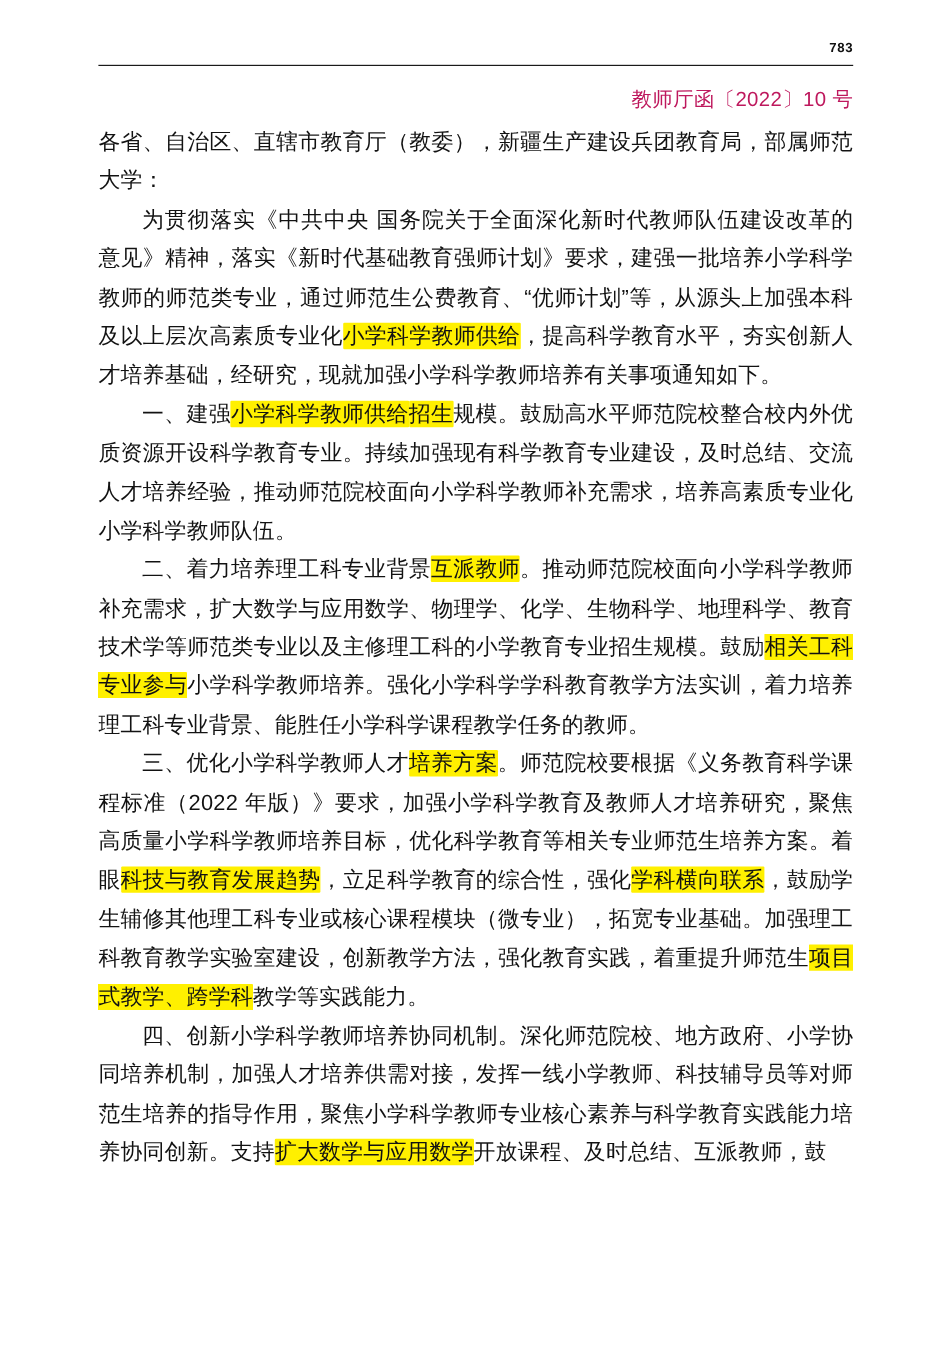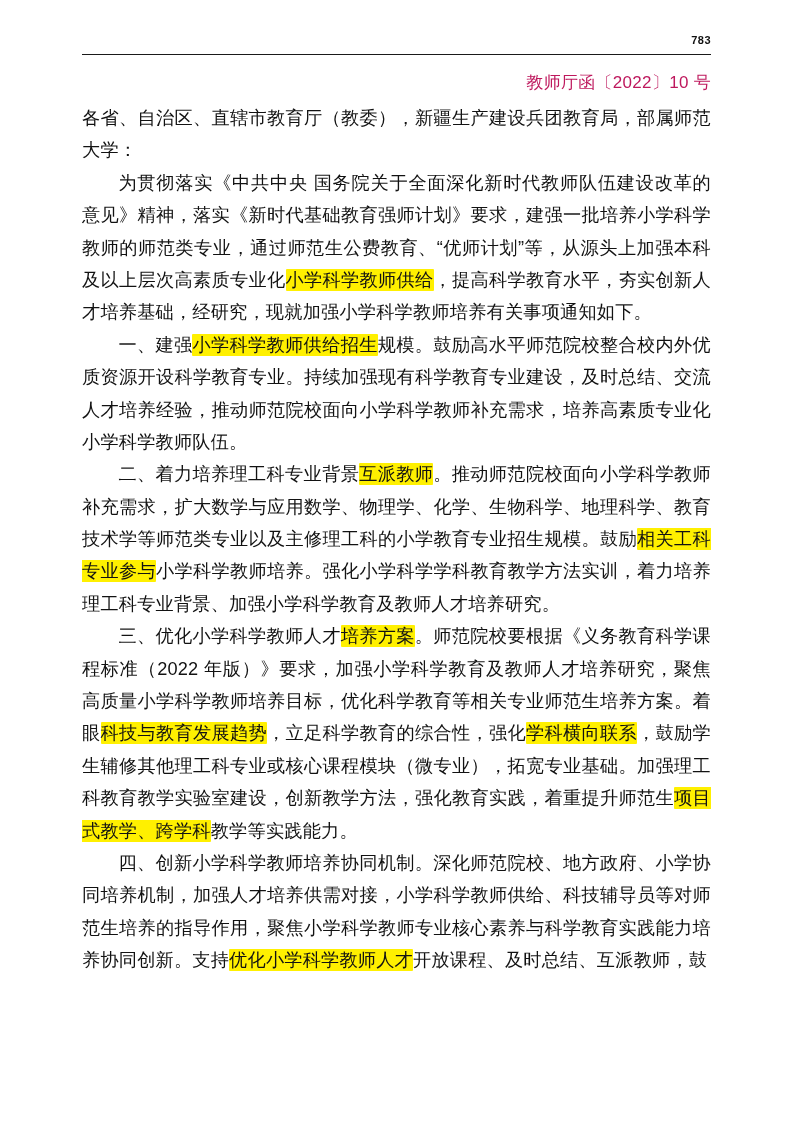--- a/index.html
+++ b/index.html
@@ -94,20 +94,20 @@
   <div class="doc-number">教师厅函〔2022〕10 号</div>
 
   <div class="body-block">
 
     <p class="para"><span>各省、自治区、直辖市教育厅（教委），新疆生产建设兵团教育局，部属师范大学：</span></p>
 
     <p class="para indent"><span>为贯彻落实《中共中央 国务院关于全面深化新时代教师队伍建设改革的意见》精神，落实《新时代基础教育强师计划》要求，建强一批培养小学科学教师的师范类专业，通过师范生公费教育、“优师计划”等，从源头上加强本科及以上层次高素质专业化</span><span class="hl">小学科学教师供给</span><span>，提高科学教育水平，夯实创新人才培养基础，经研究，现就加强小学科学教师培养有关事项通知如下。</span></p>
 
     <p class="para indent"><span>一、建强</span><span class="hl">小学科学教师供给</span><span></span><span class="hl">招生</span><span>规模。鼓励高水平师范院校整合校内外优质资源开设科学教育专业。持续加强现有科学教育专业建设，及时总结、交流人才培养经验，推动师范院校面向小学科学教师补充需求，培养高素质专业化小学科学教师队伍。</span></p>
 
-    <p class="para indent"><span>二、着力培养理工科专业背景</span><span class="hl">互派教师</span><span>。推动师范院校面向小学科学教师补充需求，扩大数学与应用数学、物理学、化学、生物科学、地理科学、教育技术学等师范类专业以及主修理工科的小学教育专业招生规模。鼓励</span><span class="hl">相关工科专业参与</span><span>小学科学教师培养。强化小学科学学科教育教学方法实训，着力培养理工科专业背景、加强小学科学教育及教师人才培养研究。</span></p>
+    <p class="para indent"><span>二、着力培养理工科专业背景</span><span class="hl">互派教师</span><span>。推动师范院校面向小学科学教师补充需求，扩大数学与应用数学、物理学、化学、生物科学、地理科学、教育技术学等师范类专业以及主修理工科的小学教育专业招生规模。鼓励</span><span class="hl">相关工科专业参与</span><span>小学科学教师培养。强化小学科学学科教育教学方法实训，着力培养理工科专业背景、能胜任小学科学课程教学任务的教师。</span></p>
 
     <p class="para indent"><span>三、优化小学科学教师人才</span><span class="hl">培养方案</span><span>。师范院校要根据《义务教育科学课程标准（2022 年版）》要求，加强小学科学教育及教师人才培养研究，聚焦高质量小学科学教师培养目标，优化科学教育等相关专业师范生培养方案。着眼</span><span class="hl">科技与教育发展趋势</span><span>，立足科学教育的综合性，强化</span><span class="hl">学科横向联系</span><span>，鼓励学生辅修其他理工科专业或核心课程模块（微专业），拓宽专业基础。加强理工科教育教学实验室建设，创新教学方法，强化教育实践，着重提升师范生</span><span class="hl">项目式教学、跨学科</span><span>教学等实践能力。</span></p>
 
-    <p class="para indent"><span>四、创新小学科学教师培养协同机制。深化师范院校、地方政府、小学协同培养机制，加强人才培养供需对接，小学科学教师供给、科技辅导员等对师范生培养的指导作用，聚焦小学科学教师专业核心素养与科学教育实践能力培养协同创新。支持</span><span class="hl">优化小学科学教师人才</span><span>开放课程、及时总结、互派教师，鼓</span></p>
+    <p class="para indent"><span>四、创新小学科学教师培养协同机制。深化师范院校、地方政府、小学协同培养机制，加强人才培养供需对接，发挥一线小学教师、科技辅导员等对师范生培养的指导作用，聚焦小学科学教师专业核心素养与科学教育实践能力培养协同创新。支持</span><span class="hl">扩大数学与应用数学</span><span>开放课程、及时总结、互派教师，鼓</span></p>
 
   </div>
 </div>
 
 </body></html>

